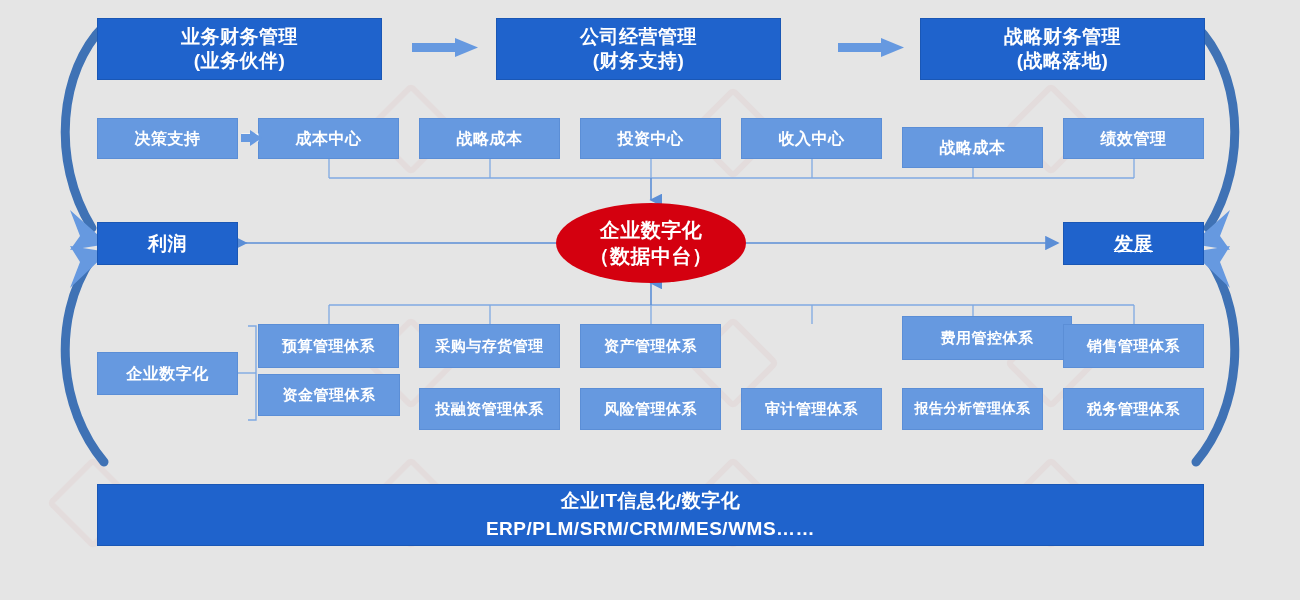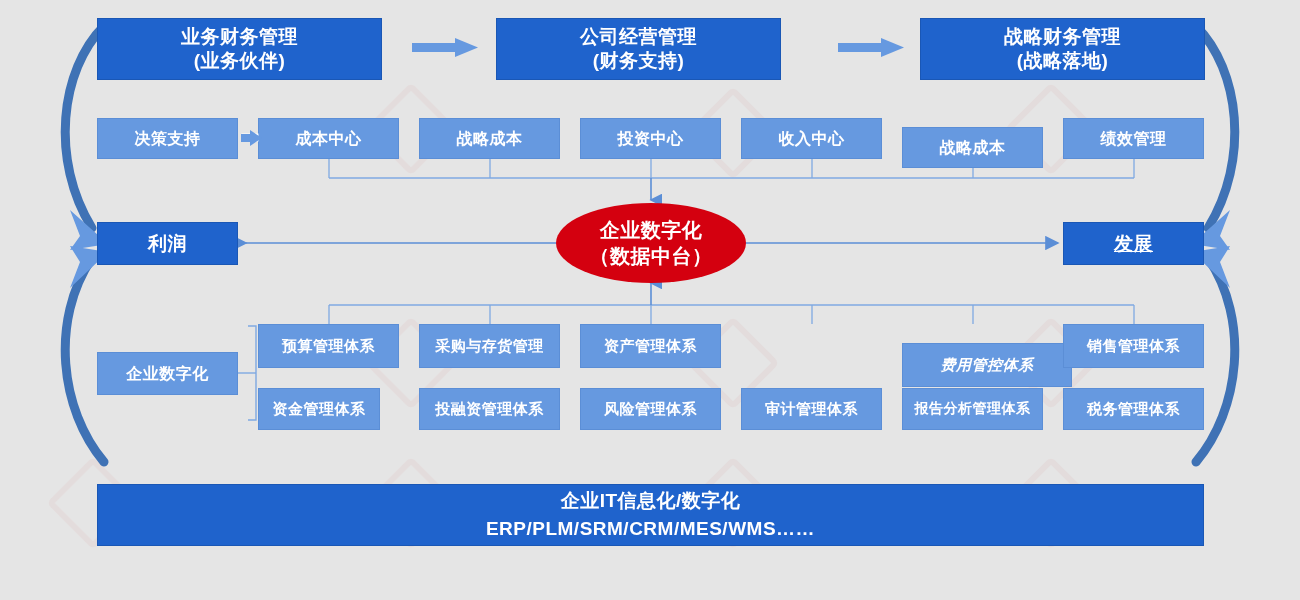--- a/index.html
+++ b/index.html
@@ -179,24 +179,24 @@
   <div class="box dark side" style="left:1063px;top:222px;width:141px;height:43px;text-decoration:underline;">发展</div>
 
   <div class="ellipse" style="left:556px;top:203px;width:190px;height:80px;">企业数字化
 （数据中台）</div>
 
   <div class="box light ctrl" style="left:97px;top:352px;width:141px;height:43px;">企业数字化</div>
 
   <div class="box light unit" style="left:258px;top:324px;width:141px;height:44px;">预算管理体系</div>
   <div class="box light unit" style="left:419px;top:324px;width:141px;height:44px;">采购与存货管理</div>
   <div class="box light unit" style="left:580px;top:324px;width:141px;height:44px;">资产管理体系</div>
-  <div class="box light unit" style="left:902px;top:343px;width:170px;height:44px;font-style:italic;">费用管控体系</div>
+  <div class="box light unit" style="left:902px;top:316px;width:170px;height:44px;">费用管控体系</div>
   <div class="box light unit" style="left:1063px;top:324px;width:141px;height:44px;">销售管理体系</div>
 
-  <div class="box light unit" style="left:258px;top:388px;width:122px;height:42px;">资金管理体系</div>
+  <div class="box light unit" style="left:258px;top:374px;width:142px;height:42px;">资金管理体系</div>
   <div class="box light unit" style="left:419px;top:388px;width:141px;height:42px;">投融资管理体系</div>
   <div class="box light unit" style="left:580px;top:388px;width:141px;height:42px;">风险管理体系</div>
   <div class="box light unit" style="left:741px;top:388px;width:141px;height:42px;">审计管理体系</div>
   <div class="box light unit" style="left:902px;top:388px;width:141px;height:42px;font-size:14px;">报告分析管理体系</div>
   <div class="box light unit" style="left:1063px;top:388px;width:141px;height:42px;">税务管理体系</div>
 
   <div class="box dark banner" style="left:97px;top:484px;width:1107px;height:62px;">企业IT信息化/数字化
 ERP/PLM/SRM/CRM/MES/WMS……</div>
 
   <svg id="fg-svg" viewBox="0 0 1300 600">

